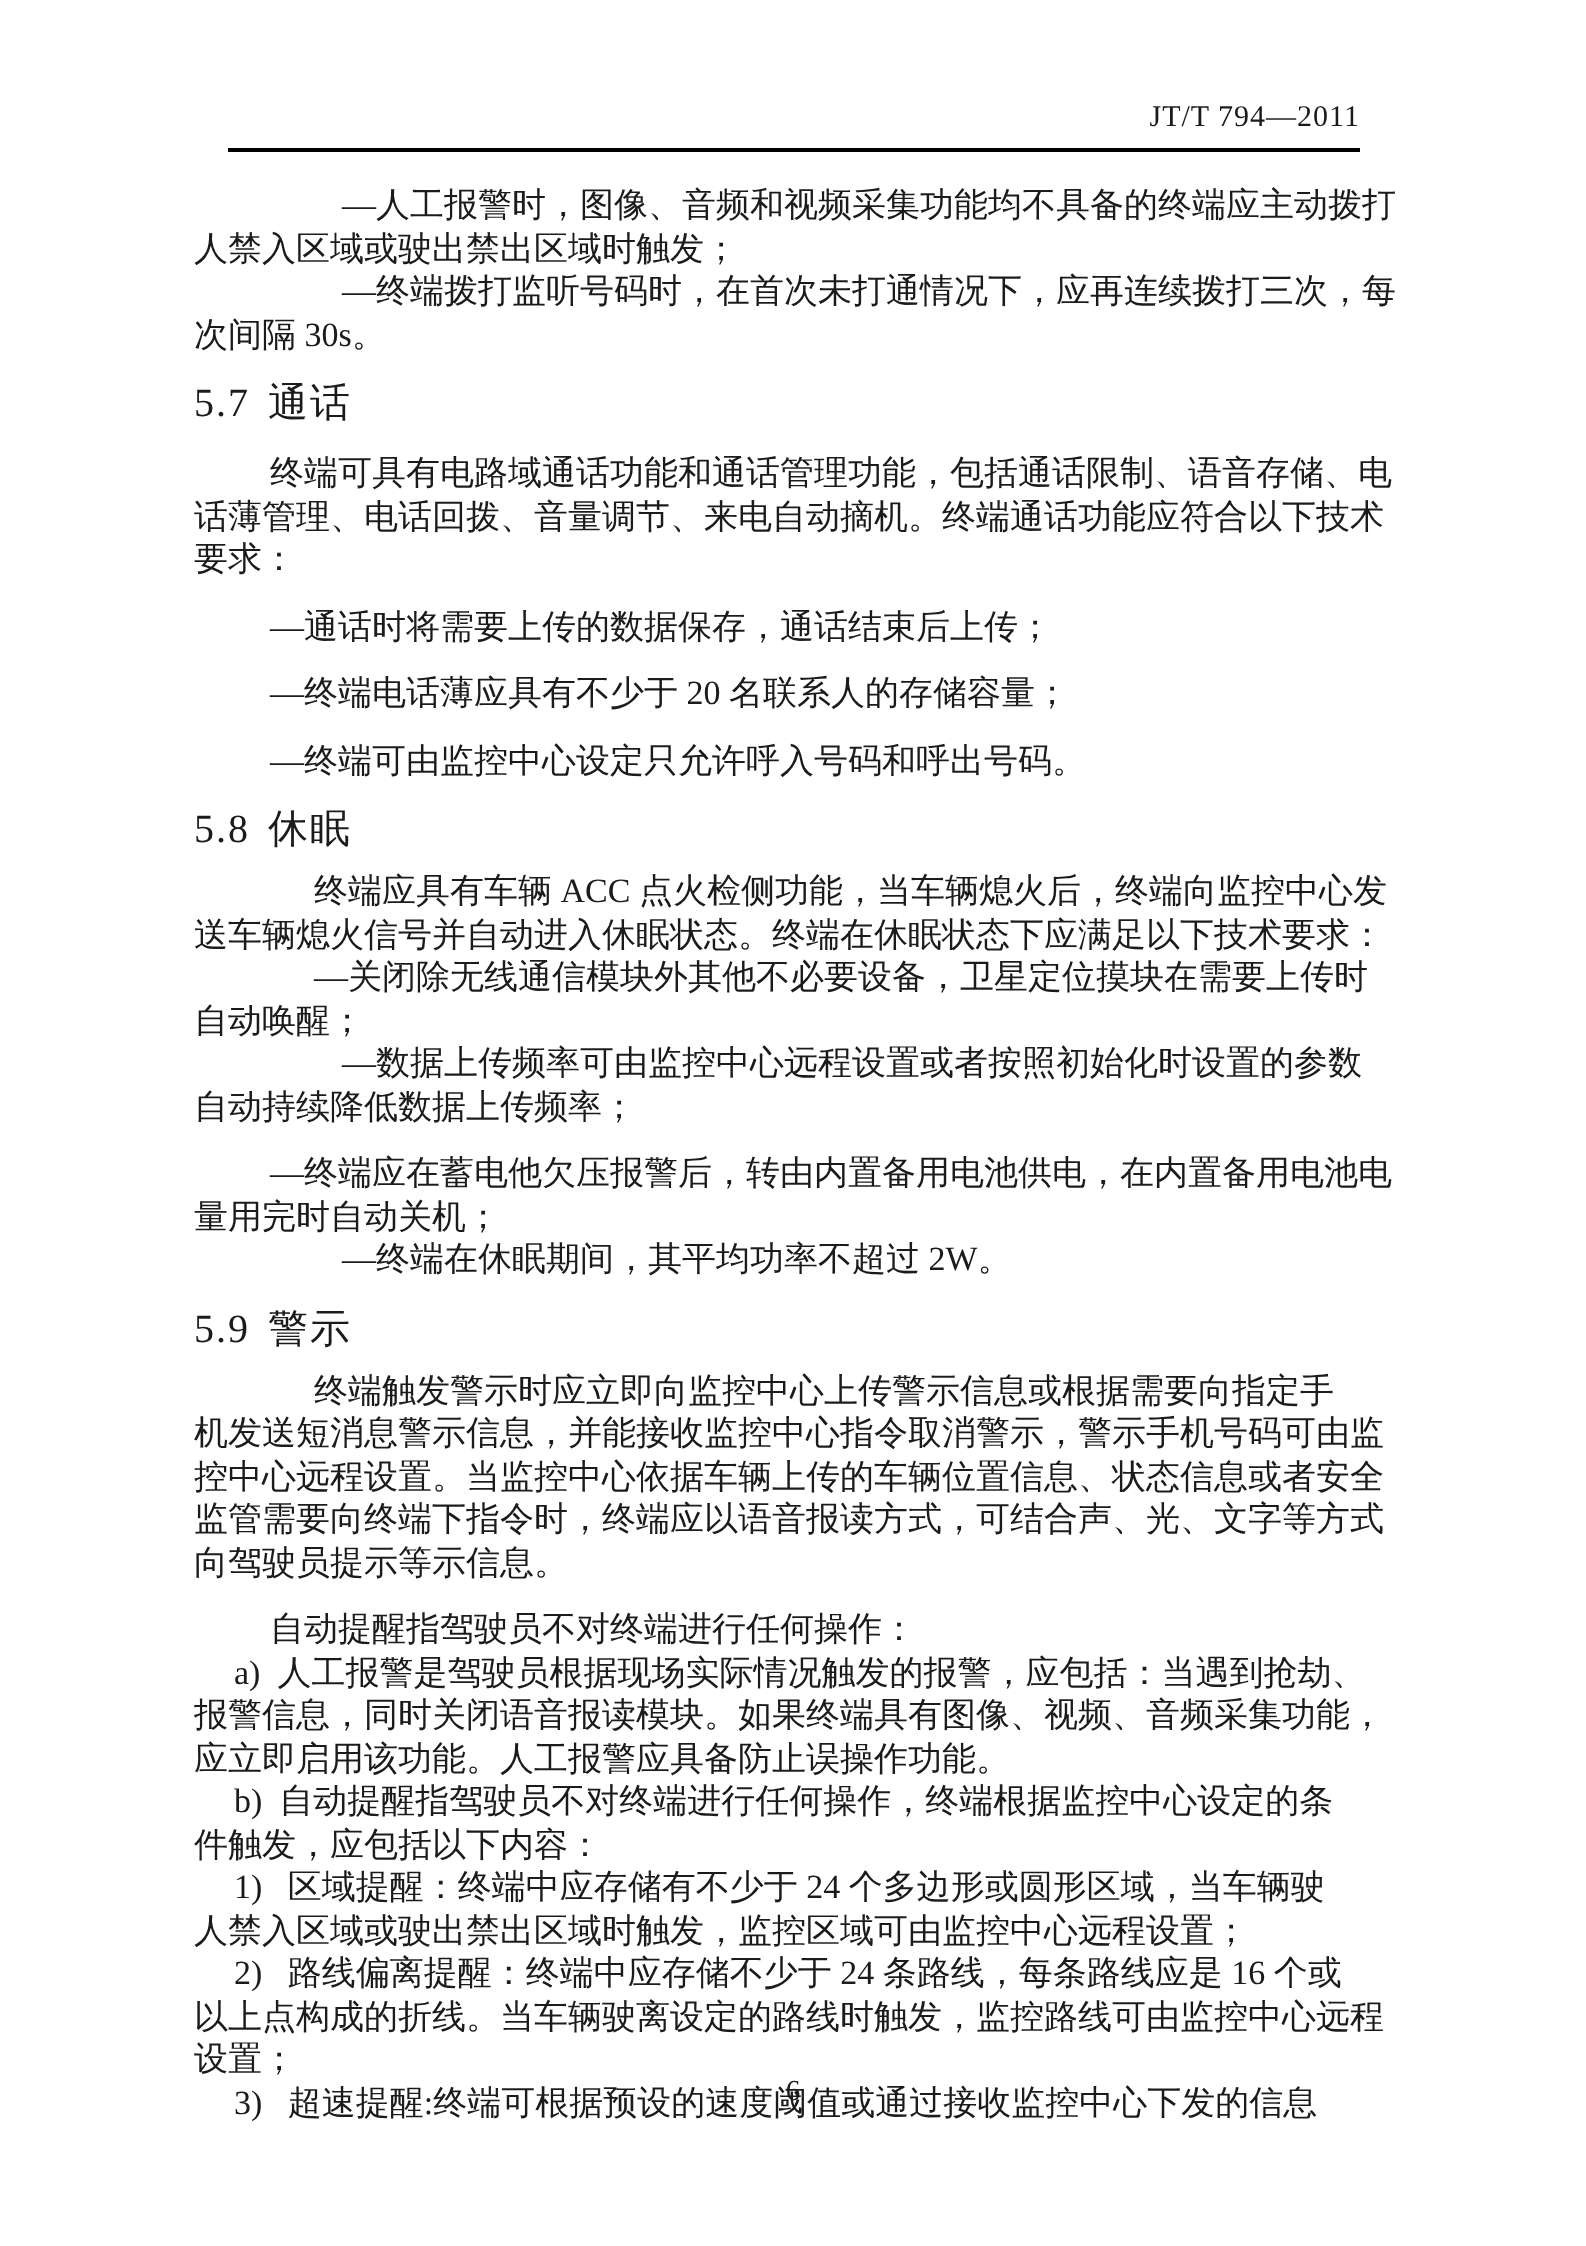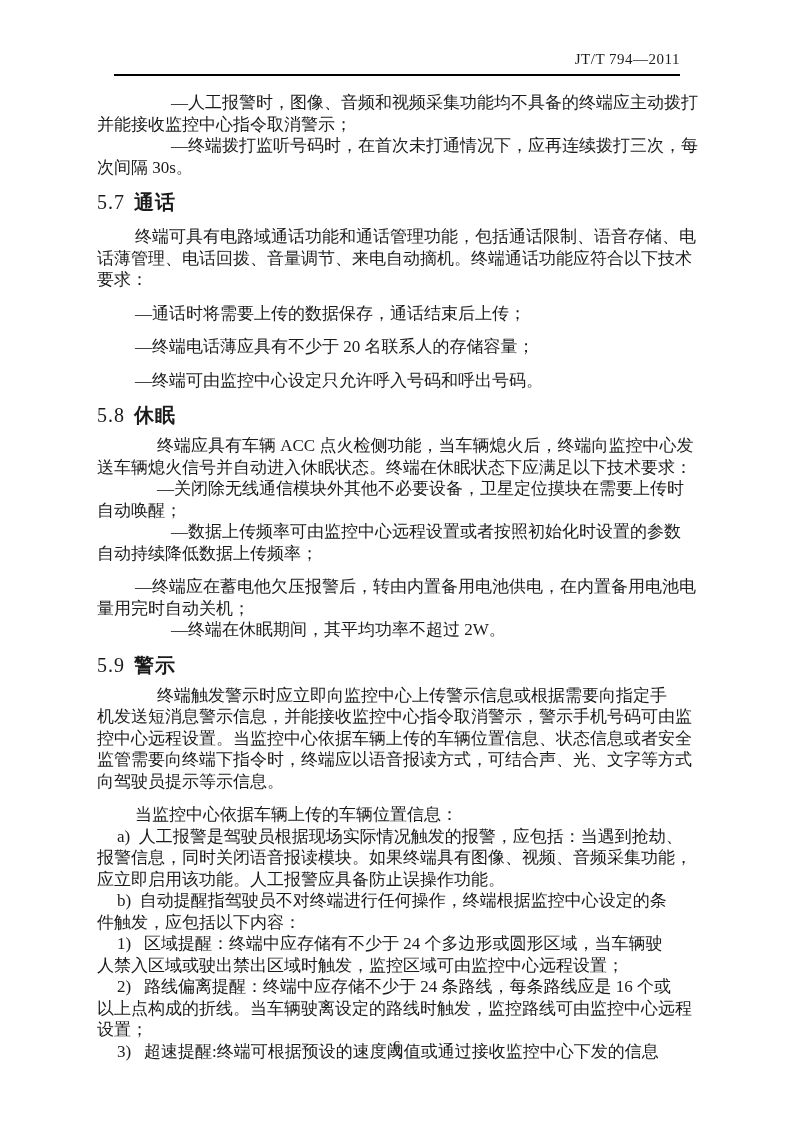--- a/index.html
+++ b/index.html
@@ -57,21 +57,21 @@
     font-size: 20px;
     line-height: 24px;
   }
   .h-num {
     font-family: "Liberation Serif", "DejaVu Serif", serif;
     font-weight: 400;
     letter-spacing: 1px;
   }
   .h-title {
     font-family: "Liberation Sans", "DejaVu Sans", sans-serif;
-    font-weight: 700;
+    font-weight: 400;
     margin-left: 9px;
     letter-spacing: 1px;
   }
   .pagenum {
     position: absolute;
     top: 1038px;
     left: 0;
     width: 100%;
     text-align: center;
     font-size: 14.5px;
@@ -80,21 +80,21 @@
 </style>
 </head>
 <body>
 
 <div class="page" style="--text-color: #1b1b1b; --rule-color: #000000; --page-bg: #ffffff;">
   <div class="running-head">JT/T 794—2011</div>
   <div class="head-rule"></div>
   <main class="content">
       <div class="blk blk-dash-item">
         <div class="line ind4">—人工报警时，图像、音频和视频采集功能均不具备的终端应主动拨打</div>
-        <div class="line">并能接收监控中心指令取消警示；</div>
+        <div class="line">人禁入区域或驶出禁出区域时触发；</div>
       </div>
       <div class="blk blk-dash-item">
         <div class="line ind4">—终端拨打监听号码时，在首次未打通情况下，应再连续拨打三次，每</div>
         <div class="line">次间隔 30s。</div>
       </div>
       <div class="blk-heading"><span class="h-num">5.7</span><span class="h-title">通话</span></div>
       <div class="blk blk-paragraph">
         <div class="line ind2">终端可具有电路域通话功能和通话管理功能，包括通话限制、语音存储、电</div>
         <div class="line">话薄管理、电话回拨、音量调节、来电自动摘机。终端通话功能应符合以下技术</div>
         <div class="line">要求：</div>
@@ -130,21 +130,21 @@
       </div>
       <div class="blk-heading"><span class="h-num">5.9</span><span class="h-title">警示</span></div>
       <div class="blk blk-paragraph">
         <div class="line ind3">终端触发警示时应立即向监控中心上传警示信息或根据需要向指定手</div>
         <div class="line">机发送短消息警示信息，并能接收监控中心指令取消警示，警示手机号码可由监</div>
         <div class="line">控中心远程设置。当监控中心依据车辆上传的车辆位置信息、状态信息或者安全</div>
         <div class="line">监管需要向终端下指令时，终端应以语音报读方式，可结合声、光、文字等方式</div>
         <div class="line">向驾驶员提示等示信息。</div>
       </div>
       <div class="blk blk-paragraph">
-        <div class="line ind2">当监控中心依据车辆上传的车辆位置信息：</div>
+        <div class="line ind2">自动提醒指驾驶员不对终端进行任何操作：</div>
       </div>
       <div class="blk blk-alpha-item">
         <div class="line ind1">a)  人工报警是驾驶员根据现场实际情况触发的报警，应包括：当遇到抢劫、</div>
         <div class="line">报警信息，同时关闭语音报读模块。如果终端具有图像、视频、音频采集功能，</div>
         <div class="line">应立即启用该功能。人工报警应具备防止误操作功能。</div>
       </div>
       <div class="blk blk-alpha-item">
         <div class="line ind1">b)  自动提醒指驾驶员不对终端进行任何操作，终端根据监控中心设定的条</div>
         <div class="line">件触发，应包括以下内容：</div>
       </div>

